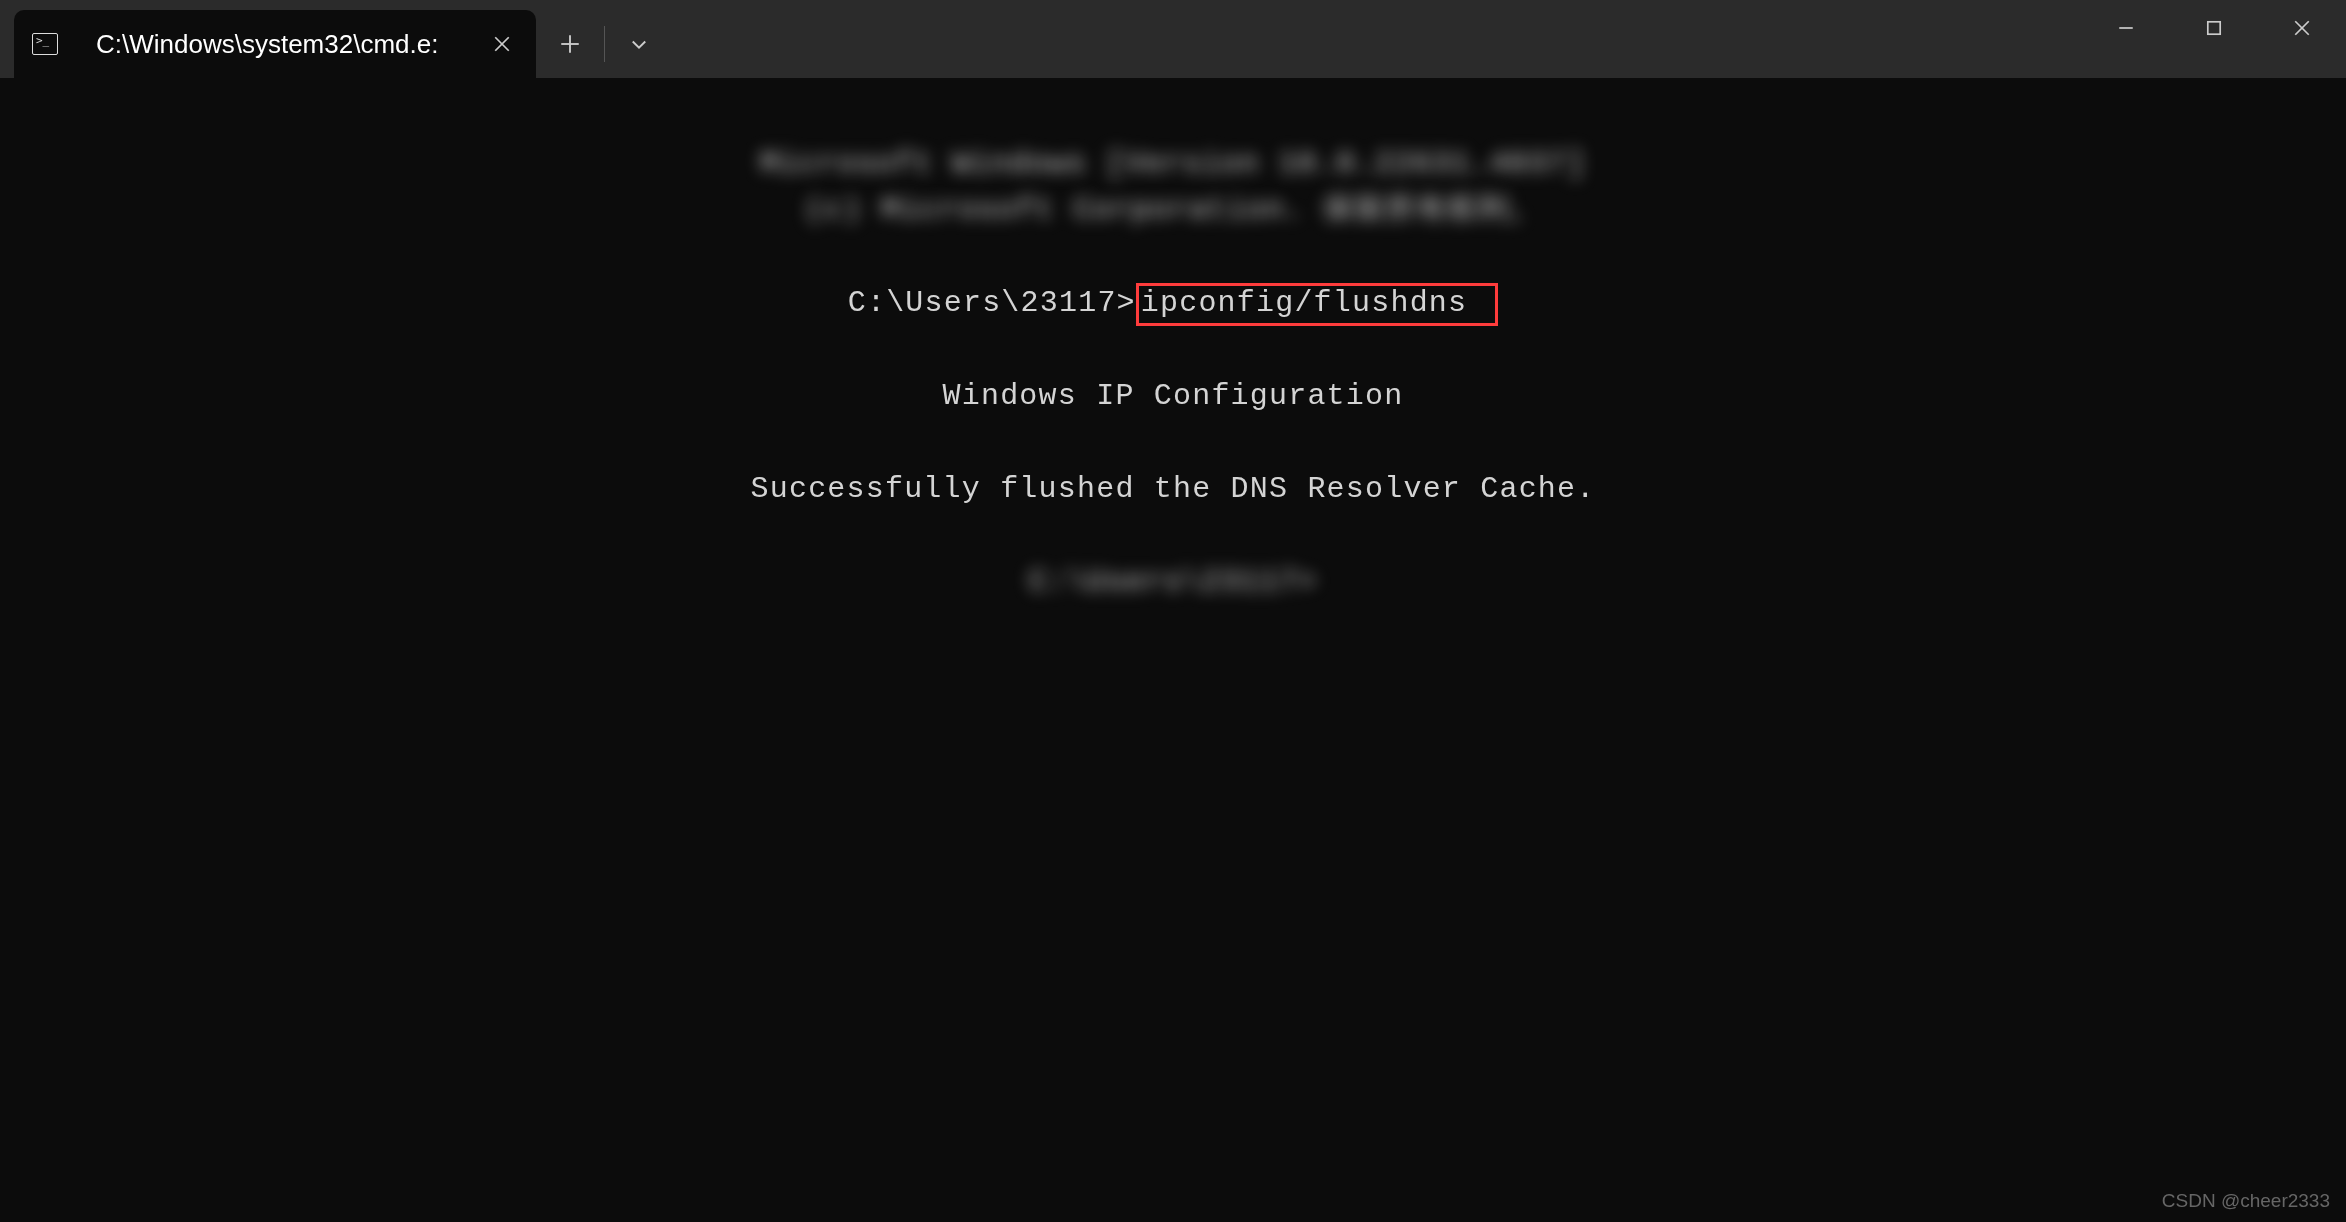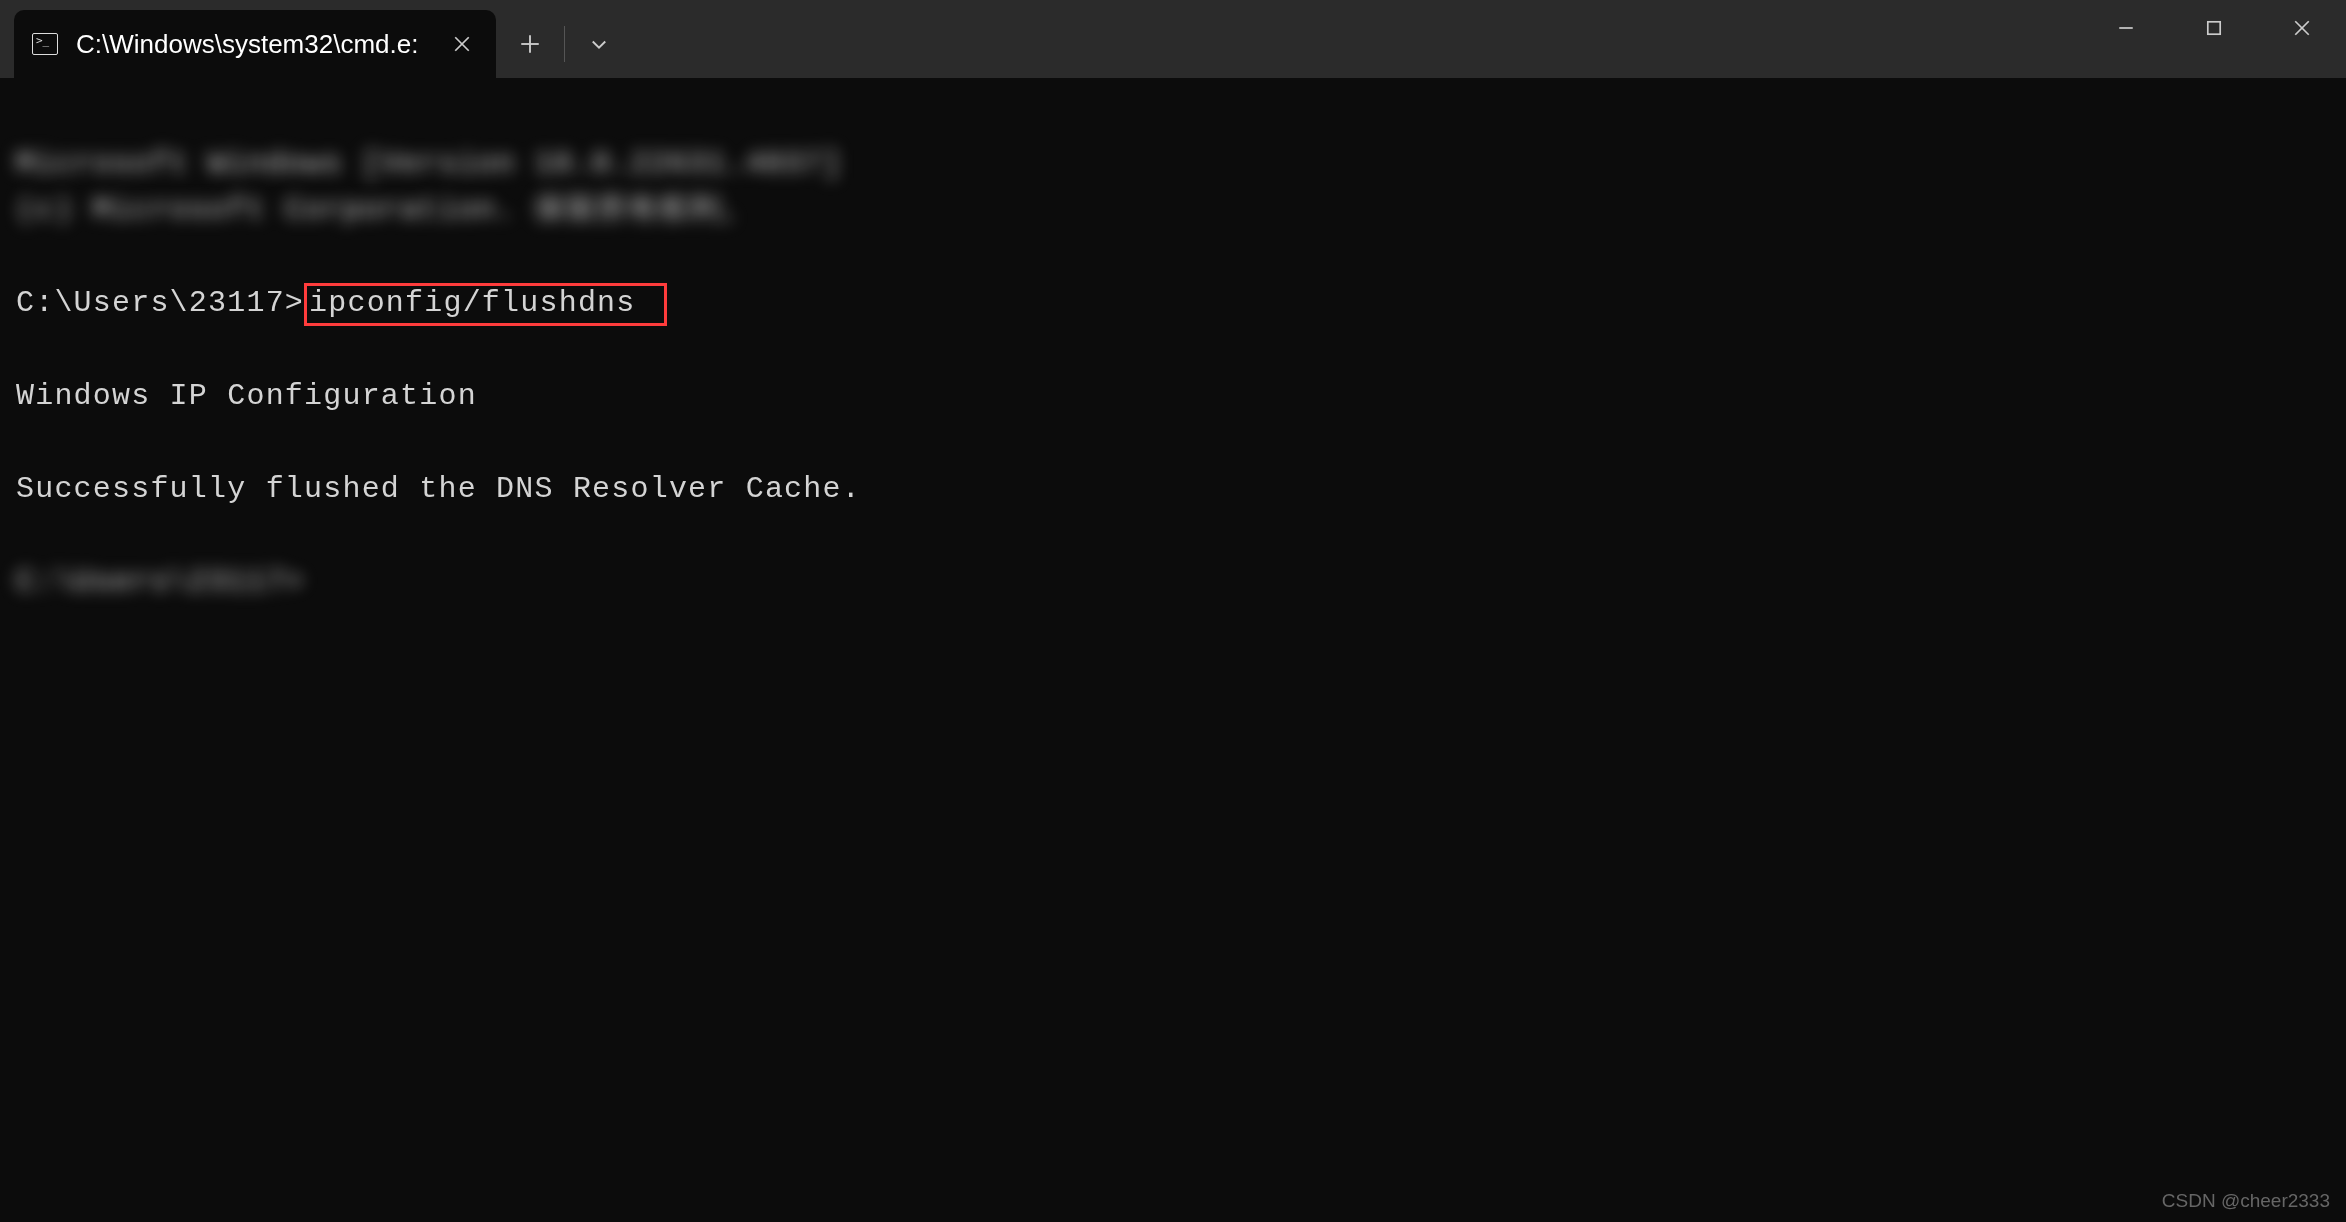--- a/index.html
+++ b/index.html
@@ -26,20 +26,21 @@
     .tab {
       display: flex;
       align-items: center;
       height: 68px;
       background: #0c0c0c;
       border-radius: 10px 10px 0 0;
       padding: 0 18px 0 18px;
       margin-left: 14px;
       margin-top: 10px;
       min-width: 465px;
+      gap: 20px;
     }
     .tab-icon {
       width: 26px;
       height: 22px;
       border: 1.5px solid #dddddd;
       border-radius: 2px;
       margin-right: 18px;
       position: relative;
       flex-shrink: 0;
     }
@@ -118,20 +119,21 @@
       width: 18px;
       height: 18px;
     }
     .terminal {
       padding: 16px 16px;
       font-size: 30px;
       line-height: 1.55;
       letter-spacing: 1.2px;
       white-space: pre;
       color: #d4d4d4;
+      text-align: center;
     }
     .blurred {
       filter: blur(8px);
       user-select: none;
     }
     .prompt-line {
       display: inline;
     }
     .highlighted-command {
       border: 3px solid #ff3c3c;

